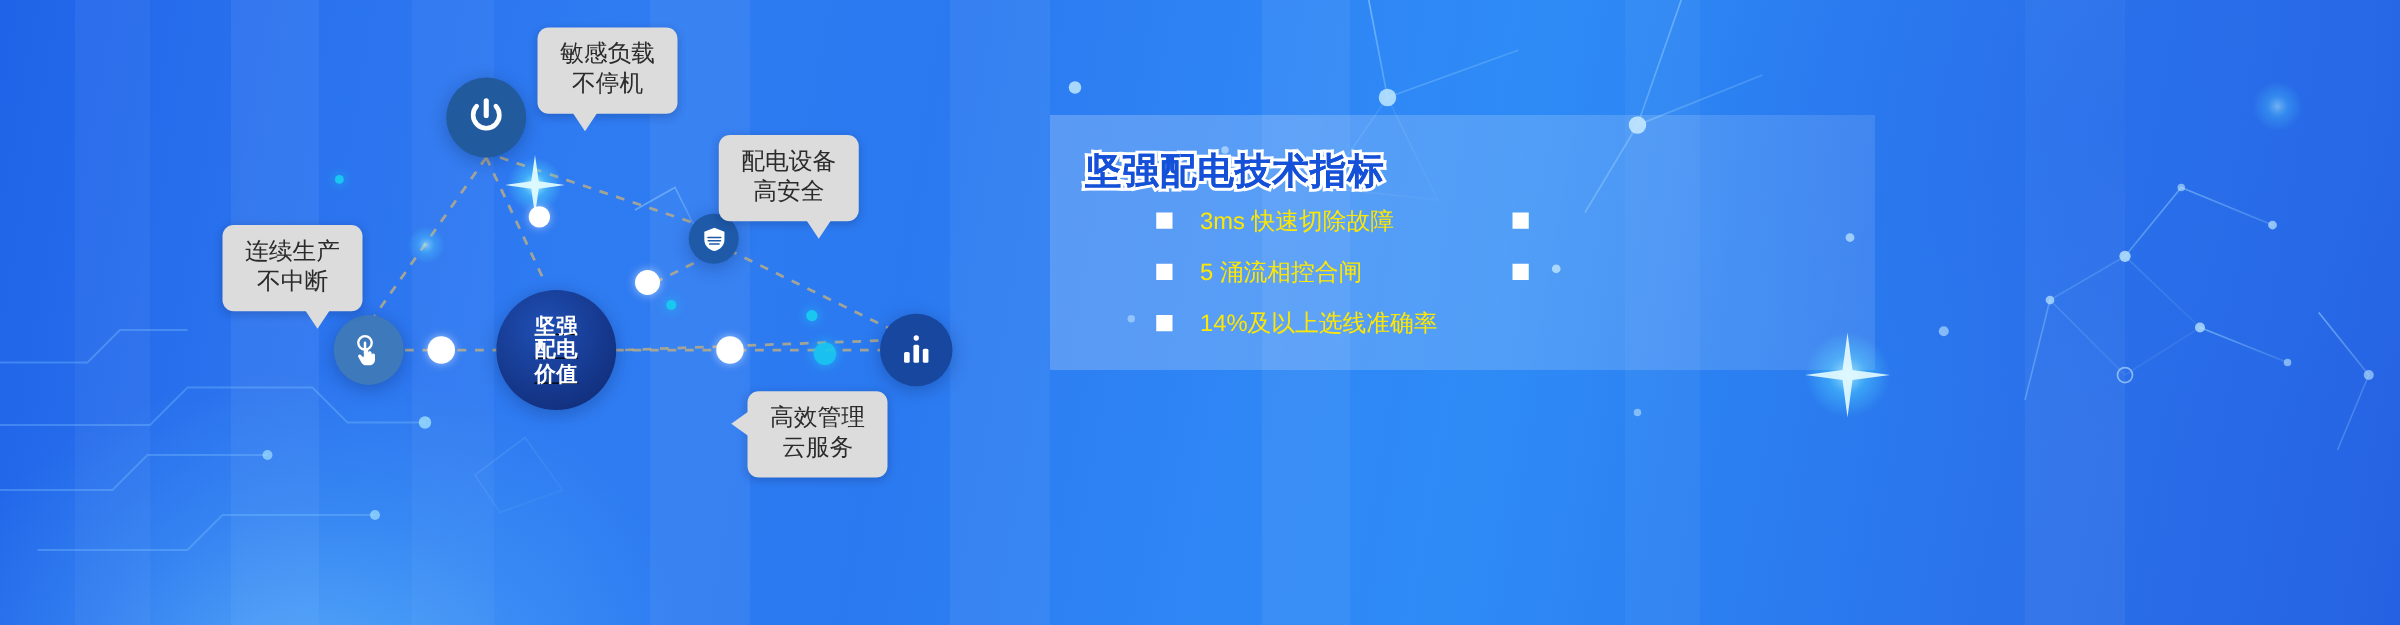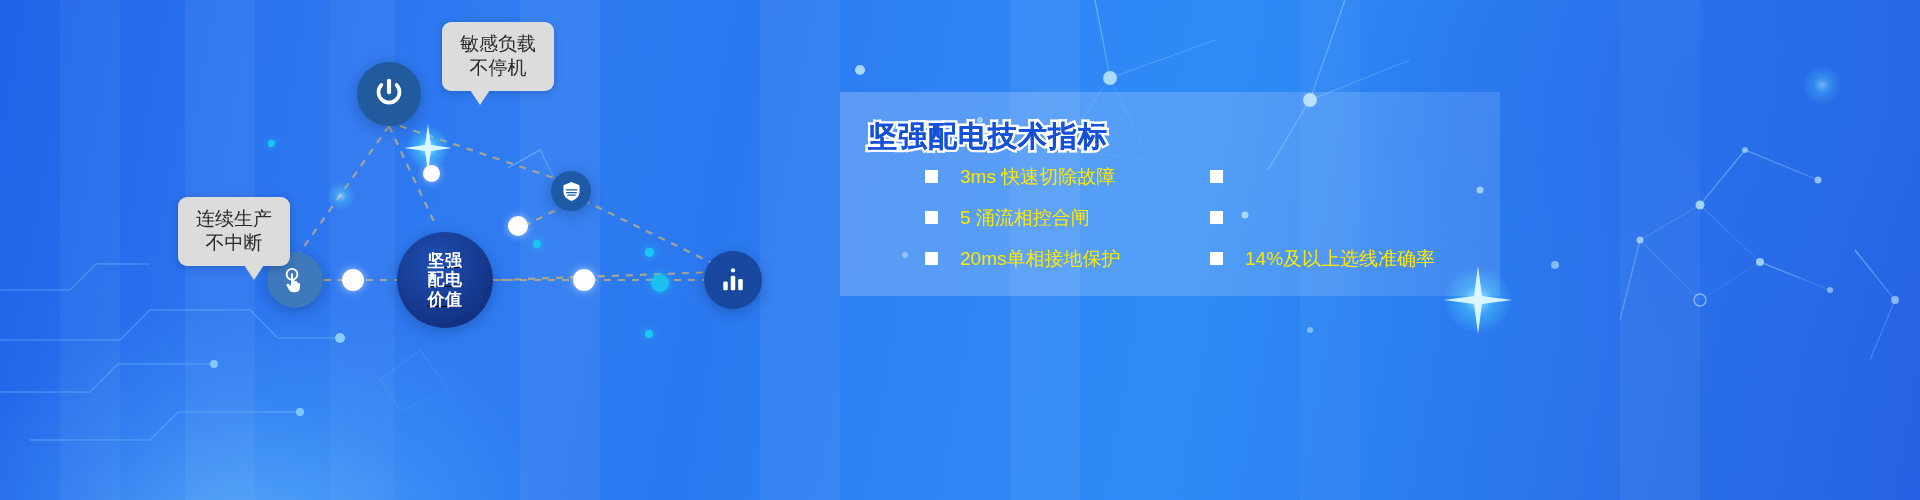--- a/index.html
+++ b/index.html
@@ -100,25 +100,25 @@
     white-space: nowrap;
   }
   .callout::after {
     content: "";
     position: absolute;
     width: 0; height: 0;
     border-left: 10px solid transparent;
     border-right: 10px solid transparent;
     border-top: 15px solid #dcdcdc;
   }
-  .co-1 { left: 430px; top: 22px; margin-left: 12px; }
+  .co-1 { left: 430px; top: 22px; }
   .co-1::after { left: 28px; bottom: -14px; }
   .co-2 { left: 575px; top: 108px; }
   .co-2::after { left: auto; right: 22px; bottom: -14px; }
-  .co-3 { left: 178px; top: 180px; margin-top: 17px; }
+  .co-3 { left: 178px; top: 180px; }
   .co-3::after { left: auto; right: 26px; bottom: -14px; }
   .co-4 { left: 598px; top: 313px; }
   .co-4::after {
     top: 16px; left: -13px; bottom: auto;
     border-top: 10px solid transparent;
     border-bottom: 10px solid transparent;
     border-right: 14px solid #dcdcdc;
     border-left: 0;
   }
 
@@ -294,26 +294,34 @@
   <div class="dot dot-c" style="left:533px; top:240px; width:8px; height:8px;"></div>
   <div class="dot dot-c" style="left:645px; top:330px; width:8px; height:8px;"></div>
   <div class="dot dot-c" style="left:651px; top:274px; width:18px; height:18px; opacity:.9;"></div>
   <div class="dot dot-c" style="left:268px; top:140px; width:7px; height:7px;"></div>
 
   <div class="callout co-1">
     <div>敏感负载</div>
     <div>不停机</div>
   </div>
 
+  <div class="callout co-2">
+    <div>配电设备</div>
+    <div>高安全</div>
+  </div>
 
   <div class="callout co-3">
     <div>连续生产</div>
     <div>不中断</div>
   </div>
 
+  <div class="callout co-4">
+    <div>高效管理</div>
+    <div>云服务</div>
+  </div>
 
   <div id="spec-panel"></div>
 
   <div id="spec-title">坚强配电技术指标</div>
   <div id="spec-title-top">坚强配电技术指标</div>
 
   <div class="spec-grid">
     <div class="spec-item">
       <span class="spec-bullet"></span>
       <span class="spec-text">3ms 快速切除故障</span>
@@ -323,21 +331,17 @@
     </div>
     <div class="spec-item">
       <span class="spec-bullet"></span>
       <span class="spec-text">5 涌流相控合闸</span>
     </div>
     <div class="spec-item">
       <span class="spec-bullet"></span>
     </div>
     <div class="spec-item">
       <span class="spec-bullet"></span>
-      <span class="spec-text">20ms单相接地保护</span>
-    </div>
-    <div class="spec-item">
-      <span class="spec-bullet"></span>
       <span class="spec-text">14%及以上选线准确率</span>
     </div>
   </div>
 
 </div>
 
 </body></html>

